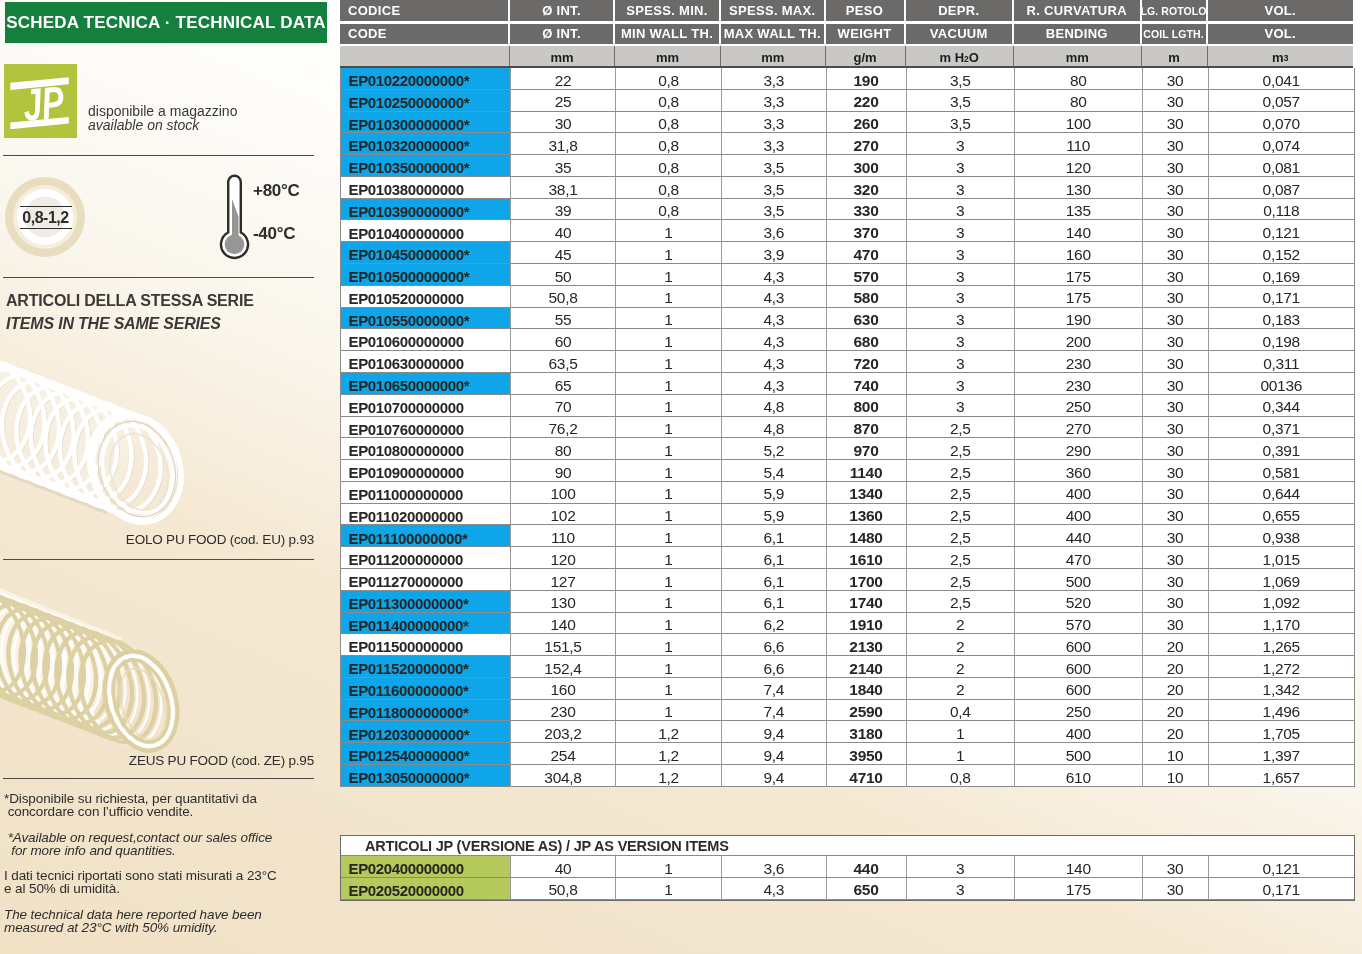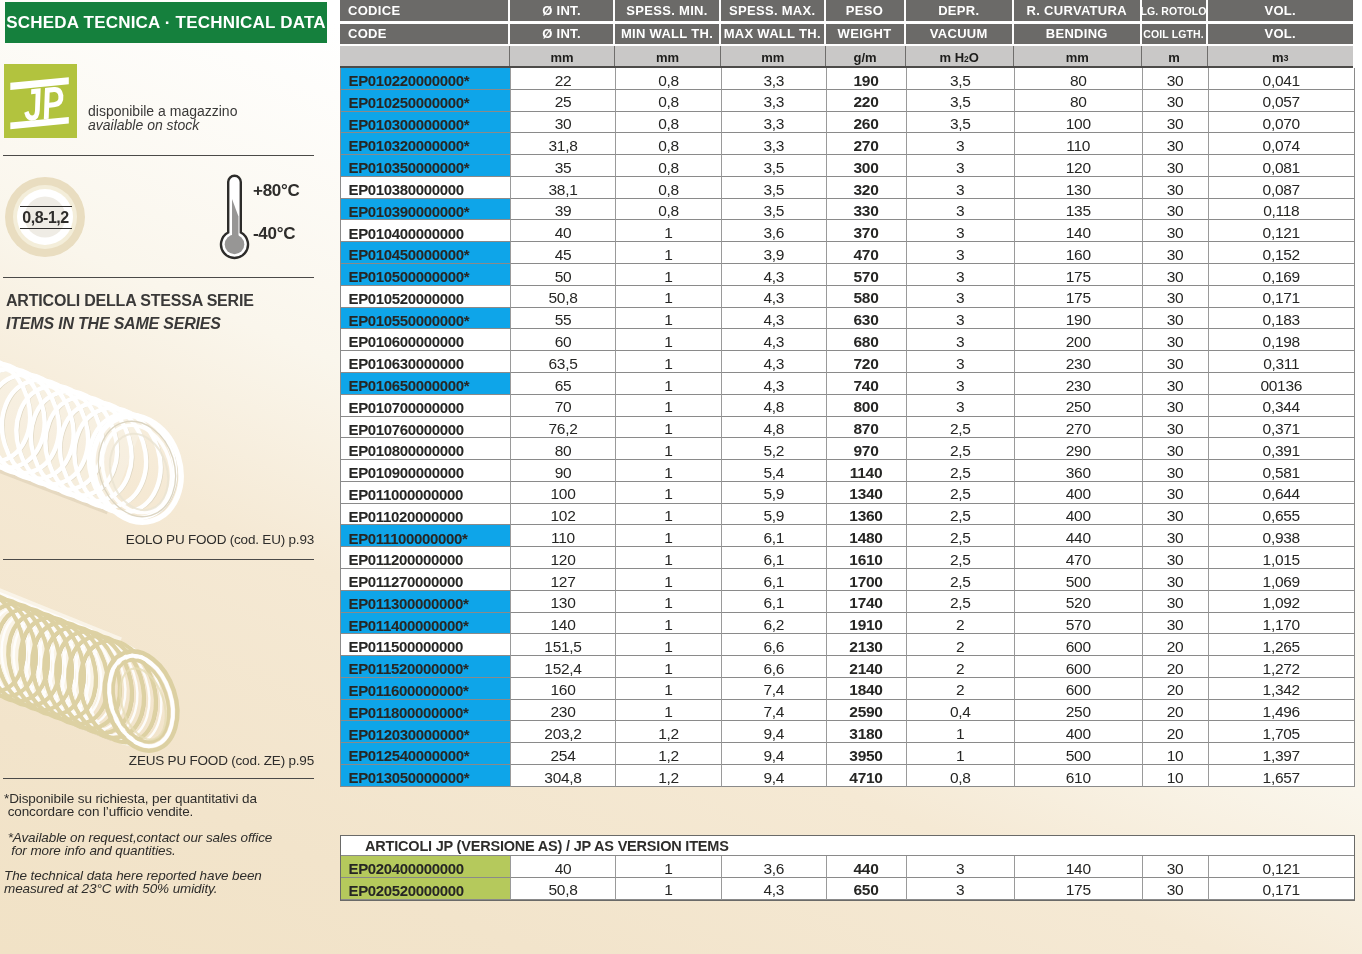--- a/index.html
+++ b/index.html
@@ -191,20 +191,22 @@
     </g>
   </svg>
   <div class="abs caption" style="top:753px;">ZEUS PU FOOD (cod. ZE) p.95</div>
   <div class="abs hr" style="top:777.5px;height:1.5px;"></div>
 
   <div class="abs" id="foot">
     <div>*Disponibile su richiesta, per quantitativi da<br>
     &nbsp;concordare con l’ufficio vendite.</div>
     <div style="margin-top:12.4px;"><i>&nbsp;*Available on request,contact our sales office<br>
     &nbsp;&nbsp;for more info and quantities.</i></div>
+    <div style="margin-top:12.4px;">I dati tecnici riportati sono stati misurati a 23°C<br>
+    e al 50% di umidità.</div>
     <div style="margin-top:12.4px;"><i>The technical data here reported have been<br>
     measured at 23°C with 50% umidity.</i></div>
   </div>
 
   <div class="abs grid" style="left:340px; top:0; width:1013px; height:21px;">
     <div class="hcell l">CODICE</div>
     <div class="hcell">Ø INT.</div>
     <div class="hcell">SPESS. MIN.</div>
     <div class="hcell">SPESS. MAX.</div>
     <div class="hcell">PESO</div>

